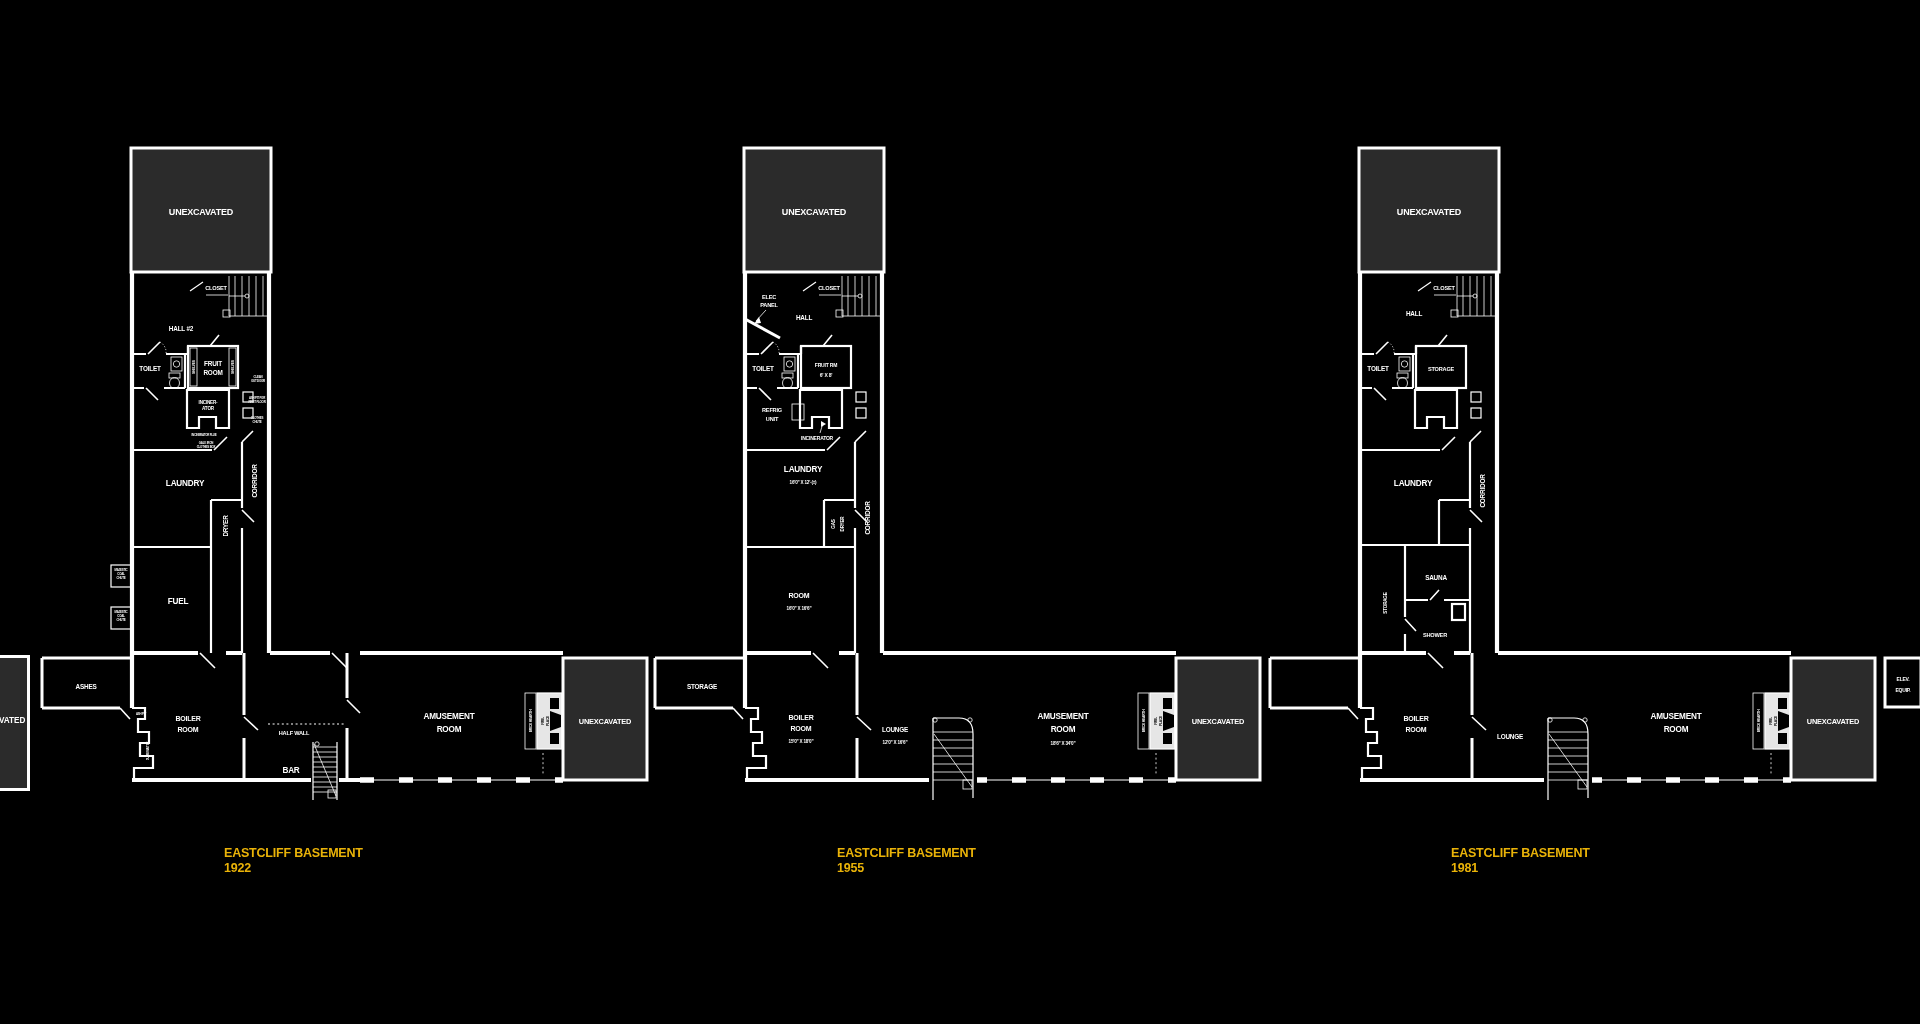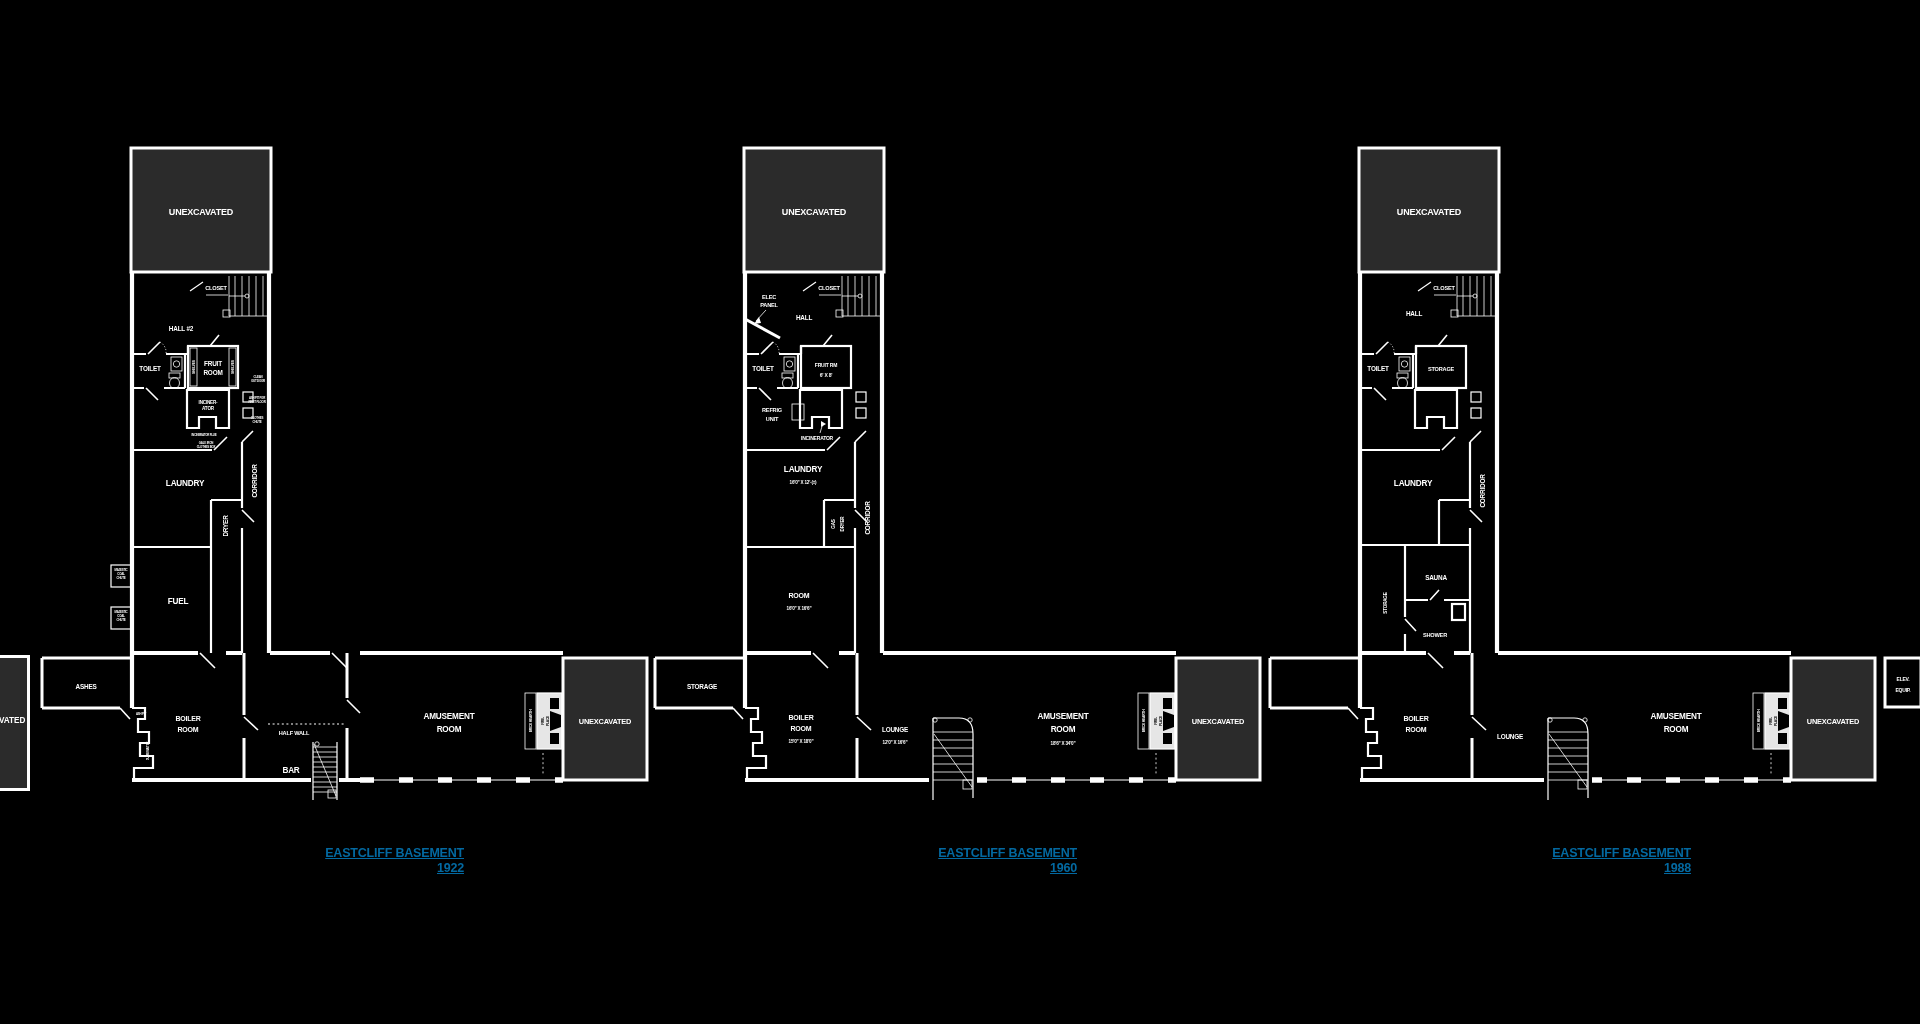--- a/index.html
+++ b/index.html
@@ -13,21 +13,21 @@
   .w3{stroke:#fff;stroke-width:3;fill:none}
   .w4{stroke:#fff;stroke-width:4.2;fill:none}
   .w5{stroke:#fff;stroke-width:5.5;fill:none}
   .unx{fill:#2b2b2b;stroke:#fff;stroke-width:3}
   .dash{stroke-dasharray:2,2.6}
   .dd{stroke-dasharray:1.2,1.8}
   .t9{font-size:9px}.t8{font-size:8.2px}.t75{font-size:7.4px}.t7{font-size:7px}
   .t65{font-size:6.4px}.t55{font-size:5.6px}.t5{font-size:5px}.t45{font-size:4.6px}
   .t3{font-size:3.3px}.t28{font-size:2.9px}
   .blk{fill:#000}
-  .title{position:absolute;width:240px;text-align:right;color:#0369a1;font-weight:bold;font-size:12.5px;line-height:15px;letter-spacing:-0.2px;text-decoration:underline;}
+  .title{position:absolute;width:240px;text-align:left;color:#eab308;font-weight:bold;font-size:12.5px;line-height:15px;letter-spacing:-0.2px;}
   .partial{position:absolute;left:-72px;top:655px;width:96px;height:130px;background:#2b2b2b;border:3px solid #fff;overflow:hidden;}
   .partial span{position:absolute;left:34px;top:58px;color:#fff;font-size:8.2px;font-weight:bold;white-space:nowrap;}
 </style>
 </head>
 <body>
 
 <div class="partial">
   <span>UNEXCAVATED</span>
 </div>
 
@@ -310,21 +310,21 @@
     <text class="t3" style="fill:#000" transform="rotate(-90 517 581)" x="517" y="582.5">PLACE</text>
     <path class="w08 dash" d="M513 613 V634"></path>
   </g>
   <g>
     <rect class="unx" x="533" y="518" width="84" height="122"></rect>
     <text class="t75" x="575" y="584">UNEXCAVATED</text>
   </g>
 </svg>
 <div class="title" style="left:837px;top:846px">
   <div>EASTCLIFF BASEMENT</div>
-  <div>1960</div>
+  <div>1955</div>
 </div>
 
 <svg class="plan" style="left:1258px" width="680" height="676" viewBox="0 0 680 676">
   <g>
     <rect class="unx" x="101" y="8" width="140" height="124"></rect>
     <text class="t9" x="171" y="75">UNEXCAVATED</text>
   </g>
   <g>
     <path class="w4" d="M102 132 V568"></path>
       <path class="w4" d="M239 132 V513"></path>
@@ -433,14 +433,14 @@
     <text class="t75" x="575" y="584">UNEXCAVATED</text>
   </g>
   <g>
     <rect x="627" y="518" width="36" height="49" fill="#000" stroke="#fff" stroke-width="3"></rect>
     <text class="t5" x="645" y="541">ELEV.</text>
     <text class="t5" x="645" y="552">EQUIP.</text>
   </g>
 </svg>
 <div class="title" style="left:1451px;top:846px">
   <div>EASTCLIFF BASEMENT</div>
-  <div>1988</div>
+  <div>1981</div>
 </div>
 
 </body></html>

